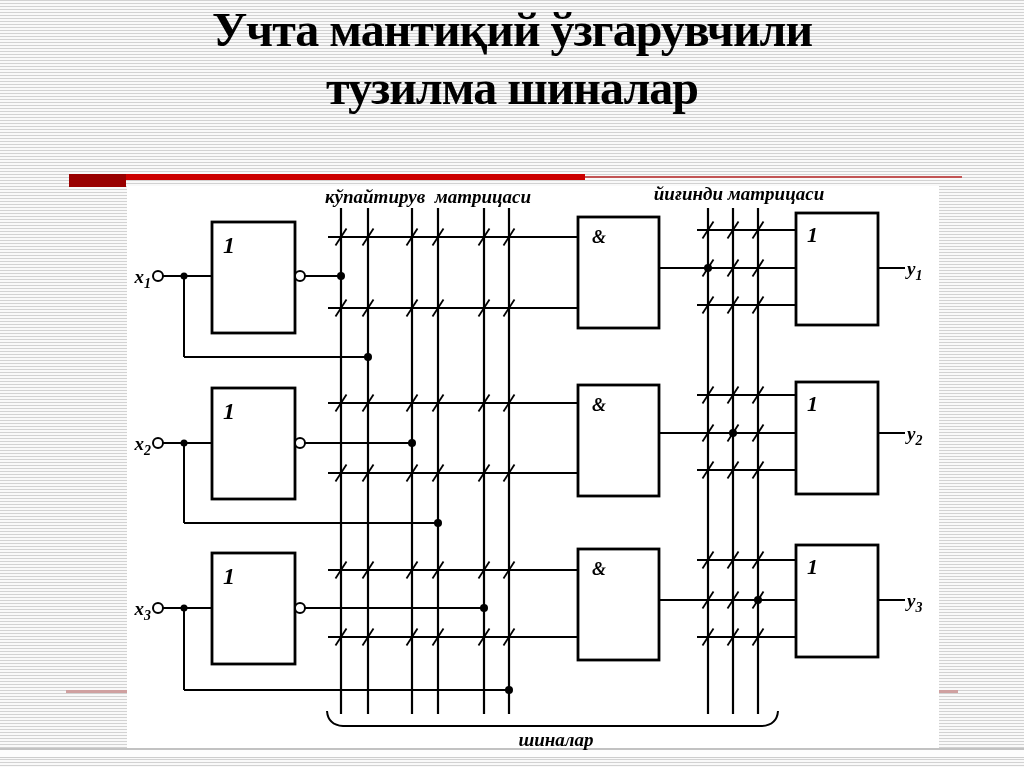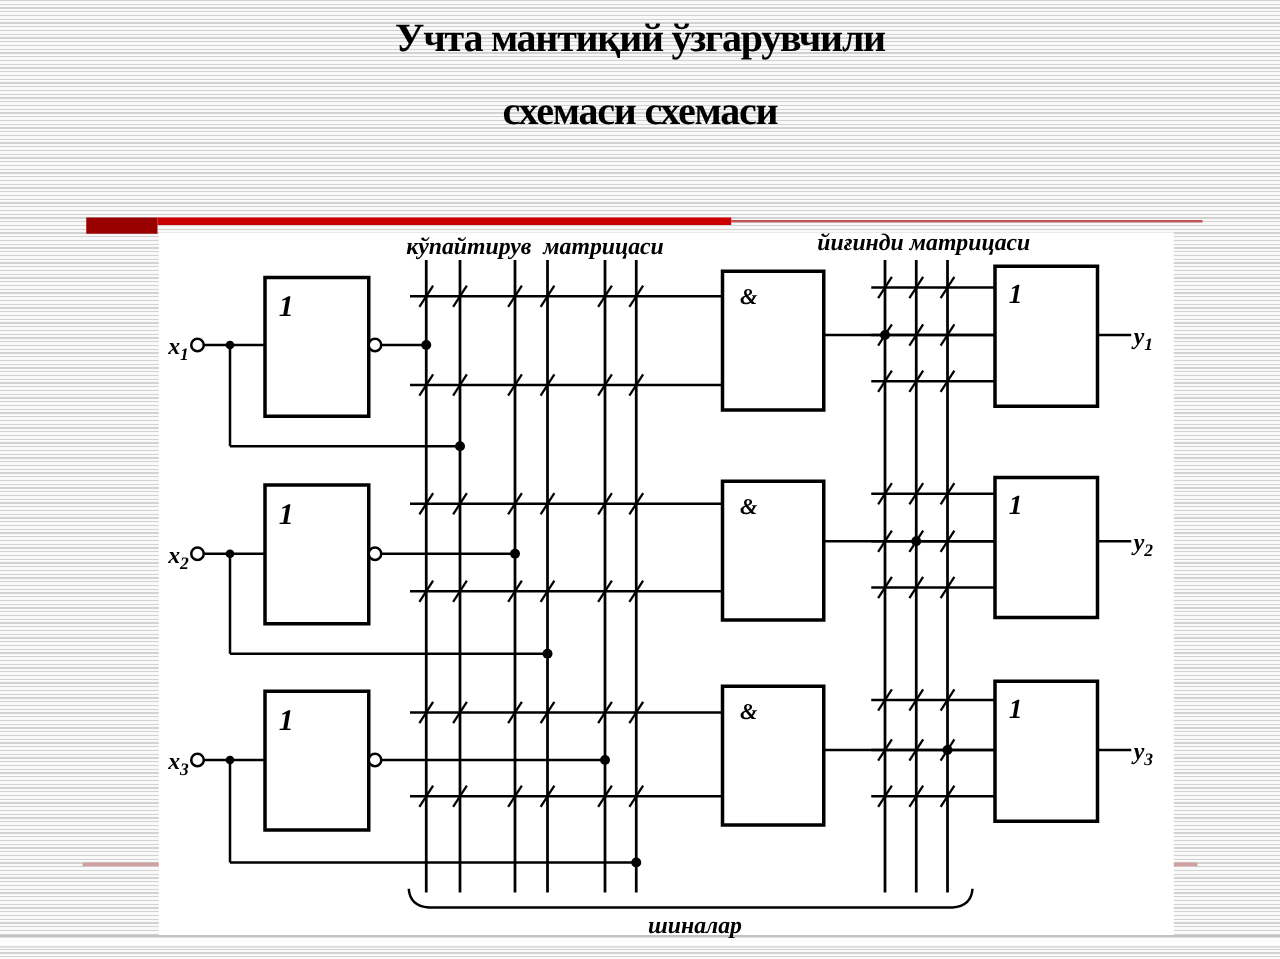--- a/index.html
+++ b/index.html
@@ -2,40 +2,40 @@
 <html><head>
 <meta charset="utf-8">
 <style>
   html,body{margin:0;padding:0;}
   body{
     width:1024px;height:767px;position:relative;overflow:hidden;
     background:repeating-linear-gradient(180deg,#d2d2d2 0 1px,#f9f9f9 1px 3px);
     font-family:"Liberation Serif",serif;
   }
   .title{position:absolute;left:0;top:1px;width:1024px;text-align:center;z-index:2;color:#000;}
-  .title-line{font-size:32px;font-weight:bold;line-height:58px;height:58px;letter-spacing:-1px;}
+  .title-line{font-size:48px;font-weight:bold;line-height:58px;height:58px;letter-spacing:-1px;}
   .rule-dark{position:absolute;left:69px;top:174px;width:57px;height:13px;background:#990000;z-index:2;}
   .rule-main{position:absolute;left:126px;top:174px;width:459px;height:6px;background:#cc0000;z-index:2;}
   .rule-thin{position:absolute;left:585px;top:176px;width:377px;height:2px;background:#c25555;z-index:2;}
   .margin-red{position:absolute;left:66px;top:690px;width:892px;height:3px;background:#cfa0a0;z-index:0;}
   .bottom-band{position:absolute;left:0;top:748px;width:1024px;height:7px;background:#fdfdfd;
     border-top:2px solid #c2c2c2;border-bottom:1px solid #cdcdcd;z-index:0;}
   .content{position:absolute;left:127px;top:186px;width:812px;height:562px;background:#ffffff;z-index:1;}
   svg#diagram{position:absolute;left:0;top:0;z-index:3;}
   svg text{font-family:"Liberation Serif",serif;fill:#000;}
   .mtx-label{font-size:19px;font-style:italic;font-weight:bold;white-space:pre;}
   .gate-label{font-style:italic;font-weight:bold;}
   .pin-label{font-size:19px;font-style:italic;font-weight:bold;}
 </style>
 </head>
 <body>
 
 <div class="title">
   <div class="title-line">Учта мантиқий ўзгарувчили</div>
-  <div class="title-line">схемаси схемаси</div>
+  <div class="title-line">тузилма шиналар</div>
 </div>
 
 <div class="rule-dark"></div>
 <div class="rule-main"></div>
 <div class="rule-thin"></div>
 <div class="margin-red"></div>
 <div class="bottom-band"></div>
 <div class="content"></div>
 
 <svg id="diagram" width="1024" height="767" viewBox="0 0 1024 767">

